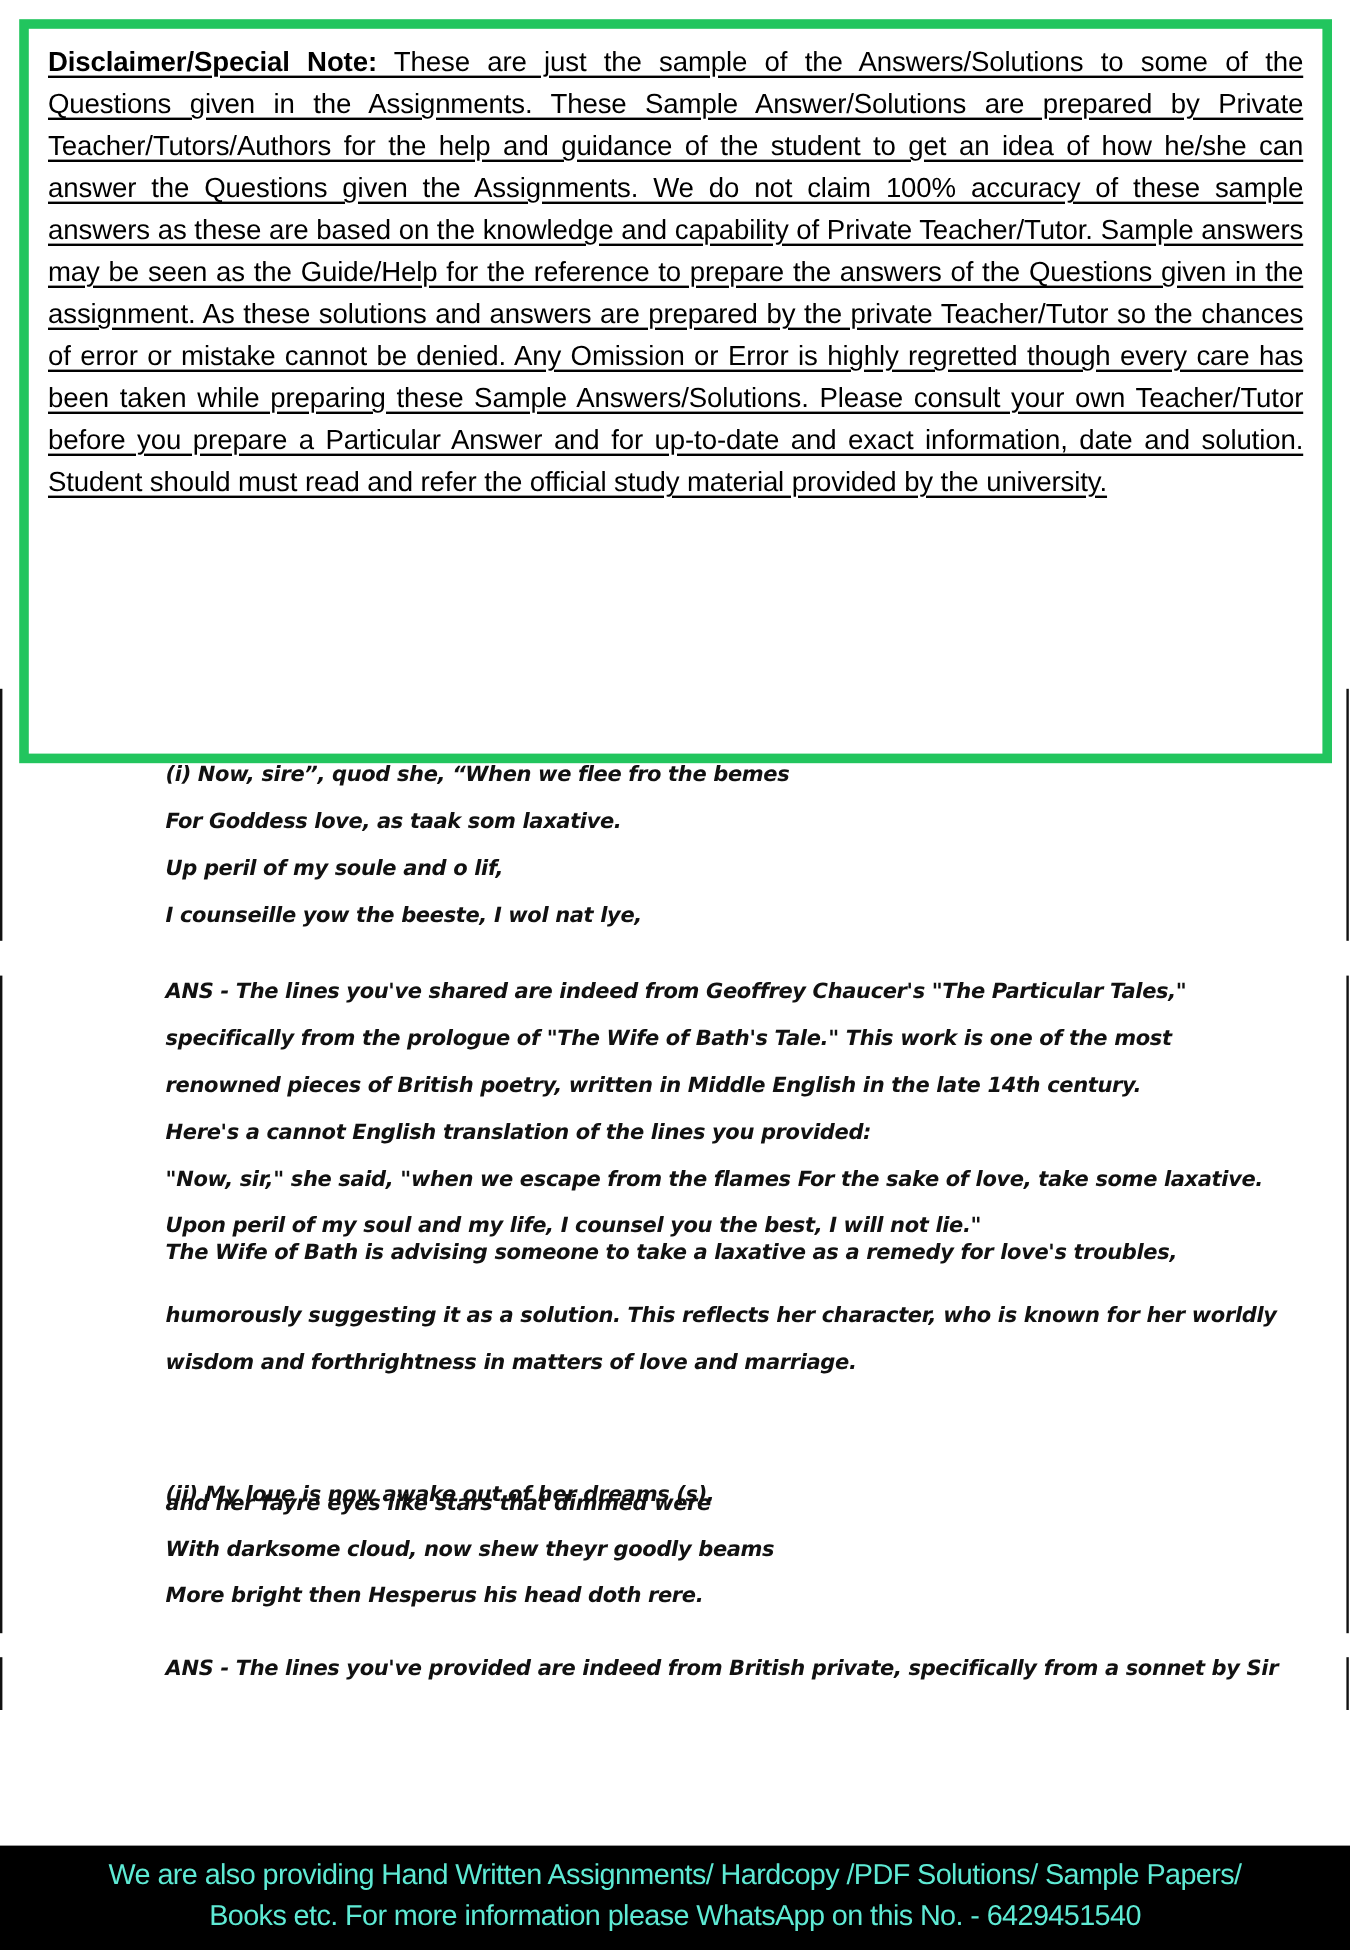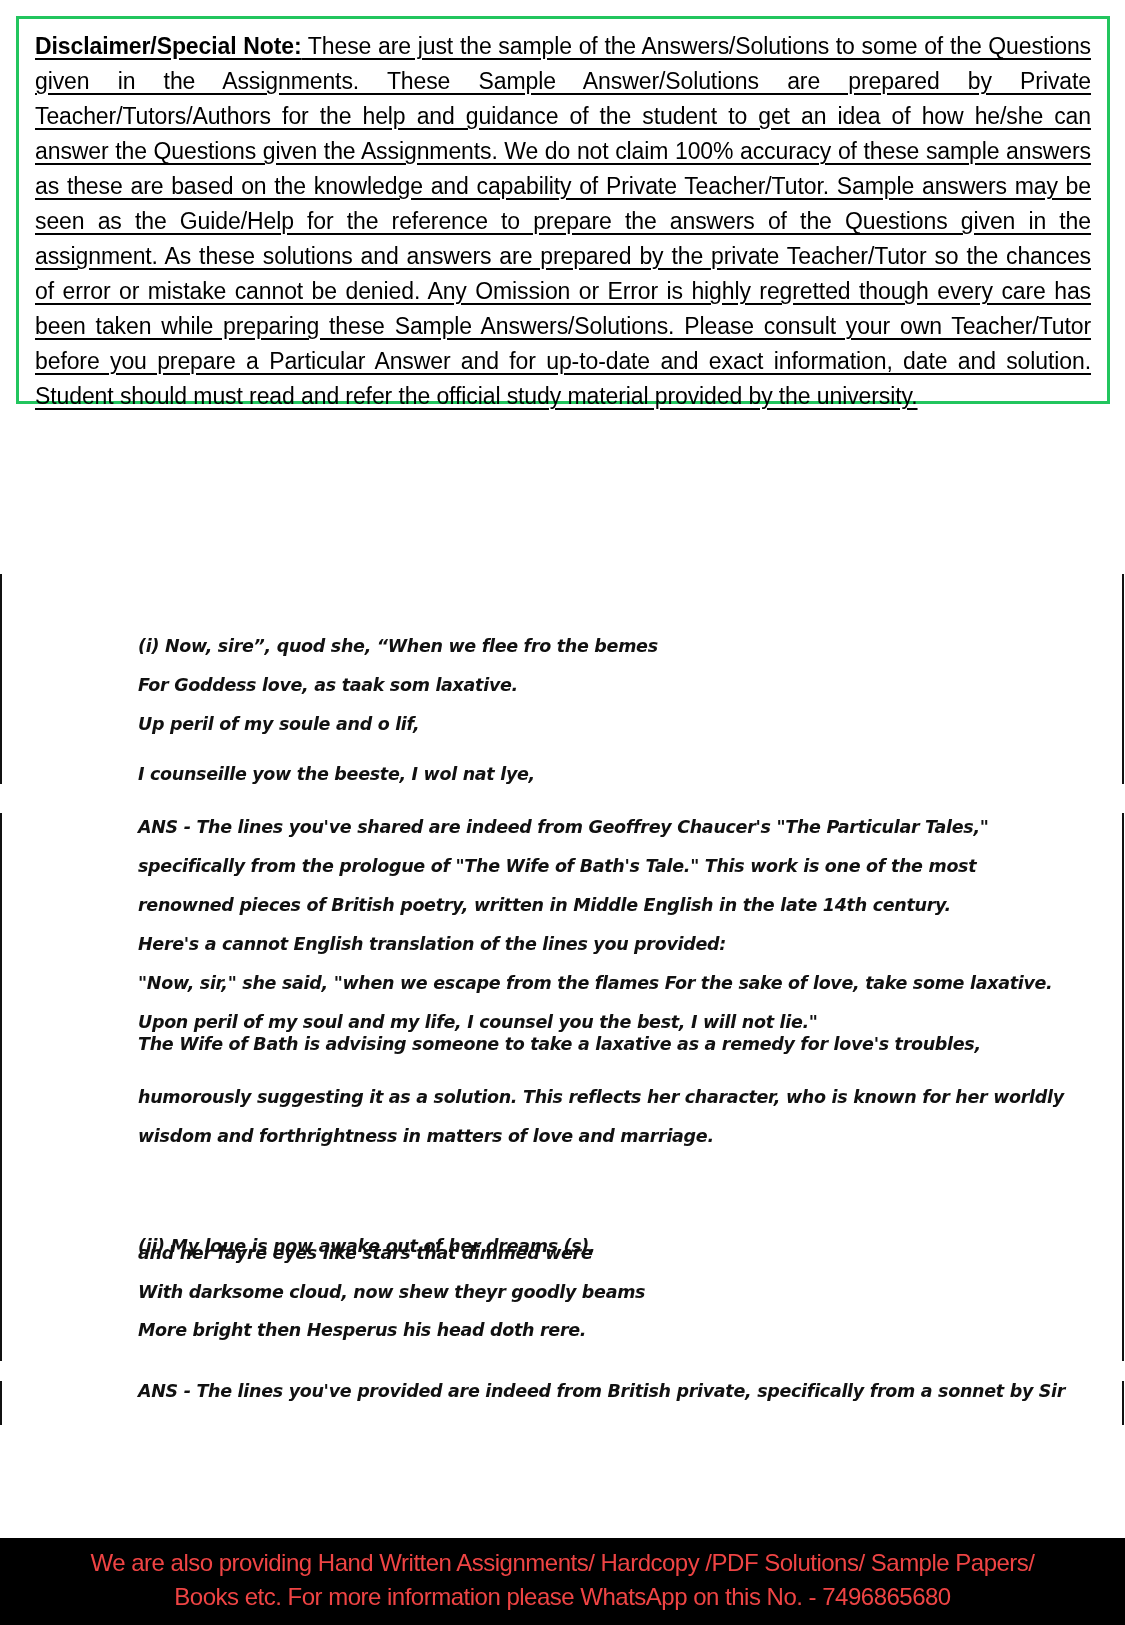--- a/index.html
+++ b/index.html
@@ -10,23 +10,23 @@
     position: relative;
     overflow: hidden;
     font-family: "Liberation Sans", sans-serif;
     color: #000;
   }
   .disclaimer-box {
     position: absolute;
     left: 16px;
     top: 16px;
     width: 1094px;
-    height: 388px;
+    height: 620px;
     box-sizing: border-box;
-    border: 3px solid #22c55e;
+    border: 8px solid #22c55e;
     padding: 10px 16px 0 16px;
   }
   .disclaimer-text {
     font-family: "Liberation Sans", sans-serif;
     font-size: 23px;
     line-height: 35px;
     text-align: justify;
     text-align-last: left;
     text-decoration: underline;
     text-underline-offset: 4px;
@@ -62,21 +62,21 @@
     font-weight: bold;
   }
 
   .footer {
     position: absolute;
     left: 0;
     top: 1538px;
     width: 1125px;
     height: 87px;
     background: #000;
-    color: #ef4444;
+    color: #5eead4;
     text-align: center;
     font-family: "Liberation Sans", sans-serif;
     font-size: 24px;
     line-height: 34px;
     padding-top: 8px;
     box-sizing: border-box;
     letter-spacing: -0.5px;
   }
   .footer div { white-space: nowrap; }
 </style>
@@ -92,21 +92,21 @@
 <div class="edge-bar left" style="top:1381px;height:44px;"></div>
 <div class="edge-bar right" style="top:574px;height:210px;"></div>
 <div class="edge-bar right" style="top:813px;height:548px;"></div>
 <div class="edge-bar right" style="top:1381px;height:44px;"></div>
 
 <div class="content">
   <div>
     <div class="line" style="top:6px">(i) Now, sire”, quod she, “When we flee fro the bemes</div>
     <div class="line" style="top:45px">For Goddess love, as taak som laxative.</div>
     <div class="line" style="top:84px">Up peril of my soule and o lif,</div>
-    <div class="line" style="top:134px">I counseille yow the beeste, I wol nat lye,</div>
+    <div class="line" style="top:123px">I counseille yow the beeste, I wol nat lye,</div>
   </div>
   <div>
     <div class="line" style="top:187px">ANS - The lines you've shared are indeed from Geoffrey Chaucer's "The Particular Tales,"</div>
     <div class="line" style="top:226px">specifically from the prologue of "The Wife of Bath's Tale." This work is one of the most</div>
     <div class="line" style="top:265px">renowned pieces of British poetry, written in Middle English in the late 14th century.</div>
     <div class="line" style="top:304px">Here's a cannot English translation of the lines you provided:</div>
     <div class="line" style="top:343px">"Now, sir," she said, "when we escape from the flames For the sake of love, take some laxative.</div>
     <div class="line" style="top:382px">Upon peril of my soul and my life, I counsel you the best, I will not lie."</div>
     <div class="line" style="top:404px">The Wife of Bath is advising someone to take a laxative as a remedy for love's troubles,</div>
     <div class="line" style="top:457px">humorously suggesting it as a solution. This reflects her character, who is known for her worldly</div>
@@ -118,14 +118,14 @@
     <div class="line" style="top:652px">With darksome cloud, now shew theyr goodly beams</div>
     <div class="line" style="top:690px">More bright then Hesperus his head doth rere.</div>
   </div>
   <div>
     <div class="line" style="top:751px">ANS - The lines you've provided are indeed from British private, specifically from a sonnet by Sir</div>
   </div>
 </div>
 
 <div class="footer">
   <div>We are also providing Hand Written Assignments/ Hardcopy /PDF Solutions/ Sample Papers/</div>
-  <div>Books etc. For more information please WhatsApp on this No. - 7496865680</div>
+  <div>Books etc. For more information please WhatsApp on this No. - 6429451540</div>
 </div>
 
 </body></html>

